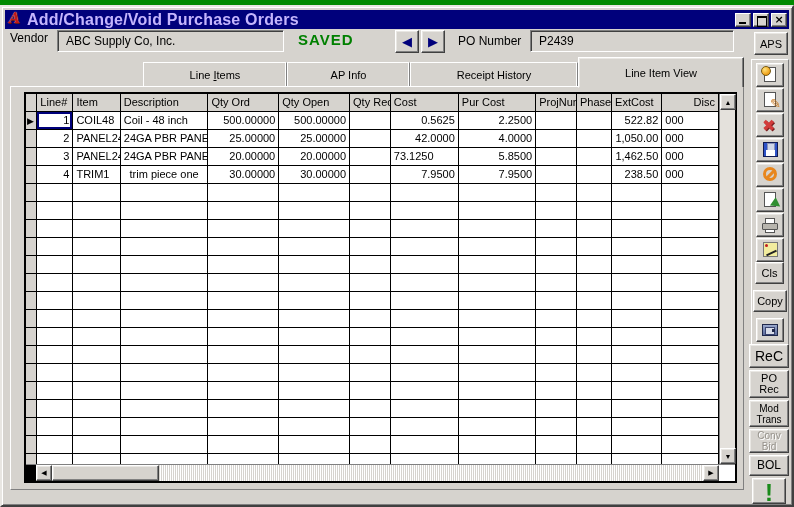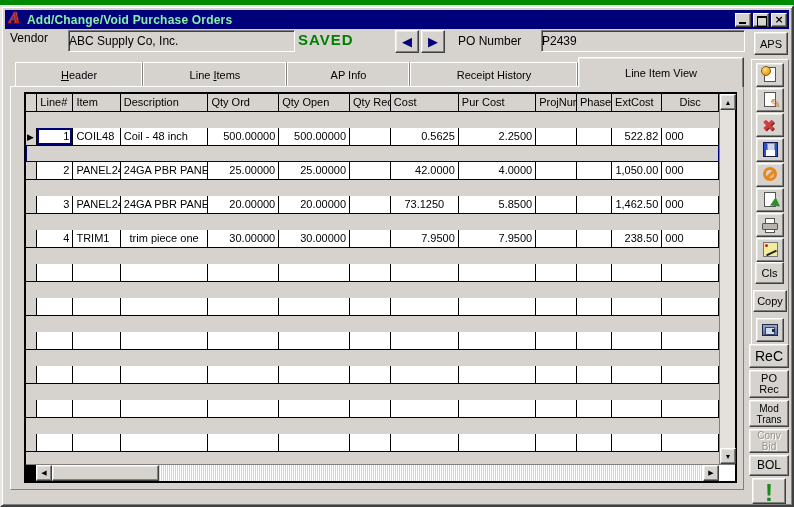--- a/index.html
+++ b/index.html
@@ -9,34 +9,34 @@
 
   .win { position:absolute; left:0; top:5px; width:794px; height:502px; background:#d6d3ce;
          border:2px solid; border-color:#e8e6e2 #404040 #404040 #e8e6e2;
          box-shadow: inset 1px 1px 0 #fff, inset -1px -1px 0 #808080; }
 
   .titlebar { position:absolute; left:3px; top:3px; right:3px; height:19px; background:#00007b;
               display:flex; align-items:center; padding:0 2px; }
   .title-icon { width:16px; height:15px; position:relative; margin:0 3px 0 1px; }
   .title-icon span { position:absolute; left:1px; top:-2px; font:italic bold 14px "DejaVu Serif",serif; color:#c01818;
                      text-shadow:0 0 1px #ffffff, 1px 1px 0 #5a0000; }
-  .title-text { color:#86efac; font-weight:bold; font-size:12px; letter-spacing:0.2px; flex:1; white-space:nowrap; overflow:hidden; }
+  .title-text { color:#c4b5fd; font-weight:bold; font-size:16px; letter-spacing:0.2px; flex:1; white-space:nowrap; overflow:hidden; }
   .winbtns { display:flex; gap:2px; }
   .wb { width:16px; height:14px; background:#d6d3ce; border:1px solid; border-color:#fff #404040 #404040 #fff;
         box-shadow:inset -1px -1px 0 #808080; position:relative; font:bold 11px "DejaVu Sans",sans-serif;
         display:flex; align-items:center; justify-content:center; line-height:1; }
   .wb-min::after { content:""; position:absolute; left:3px; bottom:2px; width:7px; height:2px; background:#000; }
   .wb-max::after { content:""; position:absolute; left:3px; top:2px; width:8px; height:8px; border:1px solid #000; border-top-width:2px; }
 
   .btn3d { background:#d6d3ce; border:1px solid; border-color:#ffffff #404040 #404040 #ffffff;
            box-shadow: inset -1px -1px 0 #808080, inset 1px 1px 0 #e9e7e3;
            display:flex; align-items:center; justify-content:center; cursor:default; }
   .sunken-field { position:absolute; background:#d6d3ce; border:1px solid; border-color:#808080 #ffffff #ffffff #808080;
                   box-shadow: inset 1px 1px 0 #404040; font:12px "Liberation Sans","DejaVu Sans",sans-serif;
-                  padding:0 0; color:#000; outline:none;margin-left:11px; }
+                  padding:0 8px; color:#000; outline:none; }
 
   .lbl { position:absolute; font-size:12px; }
   .saved { position:absolute; left:298px; top:31px; font-weight:bold; font-size:15px; letter-spacing:1px; }
   .navbtn { position:absolute; width:24px; height:23px; font-size:12px; }
   .navbtn .tri { color:#00007b; font-size:13px; line-height:1; }
   .apsbtn { position:absolute; left:754px; top:32px; width:34px; height:23px; font-size:11px; }
 
   
   .tab { position:absolute; top:62px; height:25px; background:#d6d3ce; text-align:center;
          border:1px solid; border-color:#ffffff #808080 #d6d3ce #ffffff; box-shadow:inset -1px 0 0 #fff;
@@ -45,21 +45,21 @@
                 box-shadow:inset -1px 0 0 #808080, inset 1px 1px 0 #e9e7e3; z-index:5; font-size:11px; }
   .tab .u { text-decoration:underline; }
 
   .tabpage { position:absolute; left:10px; top:86px; width:734px; height:404px;
              border:1px solid; border-color:#ffffff #808080 #808080 #ffffff; background:#d6d3ce; }
 
   
   .grid-frame { position:absolute; left:24px; top:92px; width:713px; height:391px; border:2px solid #000; background:#d6d3ce; }
   .grid-top { display:flex; height:370px; }
   .cells-wrap { width:693px; height:370px; overflow:hidden; position:relative; background:#d6d3ce; }
-  .grow { display:flex; height:34px; }
+  .grow { display:flex; height:18px; }
   .gcell { border-right:1px solid #000; border-bottom:1px solid #000; padding:1px 3px 0 3px; height:18px;
            overflow:hidden; white-space:nowrap; font-size:11px; line-height:15px; }
   .ghead { background:#d6d3ce; font-weight:normal; text-align:left; }
   .grhdr { background:#d6d3ce; padding:0; position:relative; }
   .gdata { background:#fff; }
   .row-sel { box-shadow: inset 0 0 0 1px #00007b; }
   .cell-focus { box-shadow: inset 0 0 0 2px #00007b; }
   .rowptr { position:absolute; left:1px; top:2px; font-size:9px; color:#000; }
 
   
@@ -131,23 +131,20 @@
   <div class="btn3d navbtn" style="left:395px; top:30px;">
     <span class="tri">◀</span>
   </div>
   <div class="btn3d navbtn" style="left:421px; top:30px;">
     <span class="tri">▶</span>
   </div>
   <div class="lbl" style="left:458px; top:34px;">PO Number</div>
   <input class="sunken-field" style="left: 530px; top: 30px; width: 204px; height: 22px;" readonly="" value="P2439">
   <div class="btn3d apsbtn">APS</div>
 
-  <div class="tab" style="left:15px; width:128px;">
-    <span><span></span><span class="u">H</span><span>eader</span></span>
-  </div>
   <div class="tab" style="left:143px; width:144px;">
     <span><span>Line </span><span class="u">I</span><span>tems</span></span>
   </div>
   <div class="tab" style="left:287px; width:123px;">
     <span>AP Info</span>
   </div>
   <div class="tab tab-active" style="left:578px; width:166px;">
     <span>Line Item View</span>
   </div>
   <div class="tab" style="left:410px; width:168px;">
@@ -165,21 +162,21 @@
             <div class="gcell ghead" style="width: 50px; text-align: left;">Item</div>
             <div class="gcell ghead" style="width: 93px; text-align: left;">Description</div>
             <div class="gcell ghead" style="width: 75px; text-align: left;">Qty Ord</div>
             <div class="gcell ghead" style="width: 75px; text-align: left;">Qty Open</div>
             <div class="gcell ghead" style="width: 43px; text-align: left;">Qty Rec</div>
             <div class="gcell ghead" style="width: 72px; text-align: left;">Cost</div>
             <div class="gcell ghead" style="width: 82px; text-align: left;">Pur Cost</div>
             <div class="gcell ghead" style="width: 43px; text-align: left;">ProjNum</div>
             <div class="gcell ghead" style="width: 37px; text-align: left;">Phase</div>
             <div class="gcell ghead" style="width: 53px; text-align: left;">ExtCost</div>
-            <div class="gcell ghead" style="width: 60px; text-align: center;">Disc</div>
+            <div class="gcell ghead" style="width: 60px; text-align: right;">Disc</div>
           </div>
           <div class="grow row-sel">
             <div class="gcell grhdr" style="width: 12px;">
               <span class="rowptr">▶</span>
             </div>
             <div class="gcell gdata cell-focus" style="width: 38px; text-align: right;">1</div>
             <div class="gcell gdata" style="width: 50px; text-align: left;">COIL48</div>
             <div class="gcell gdata" style="width: 93px; text-align: left;">Coil - 48 inch</div>
             <div class="gcell gdata" style="width: 75px; text-align: right;">500.00000</div>
             <div class="gcell gdata" style="width: 75px; text-align: right;">500.00000</div>
@@ -207,21 +204,21 @@
             <div class="gcell gdata" style="width: 60px; text-align: left;">000</div>
           </div>
           <div class="grow">
             <div class="gcell grhdr" style="width: 12px;"></div>
             <div class="gcell gdata" style="width: 38px; text-align: right;">3</div>
             <div class="gcell gdata" style="width: 50px; text-align: left;">PANEL24</div>
             <div class="gcell gdata" style="width: 93px; text-align: left;">24GA PBR PANEL</div>
             <div class="gcell gdata" style="width: 75px; text-align: right;">20.00000</div>
             <div class="gcell gdata" style="width: 75px; text-align: right;">20.00000</div>
             <div class="gcell gdata" style="width: 43px; text-align: right;"></div>
-            <div class="gcell gdata" style="width: 72px; text-align: center;">73.1250</div>
+            <div class="gcell gdata" style="width: 72px; text-align: left;">73.1250</div>
             <div class="gcell gdata" style="width: 82px; text-align: right;">5.8500</div>
             <div class="gcell gdata" style="width: 43px; text-align: left;"></div>
             <div class="gcell gdata" style="width: 37px; text-align: left;"></div>
             <div class="gcell gdata" style="width: 53px; text-align: right;">1,462.50</div>
             <div class="gcell gdata" style="width: 60px; text-align: left;">000</div>
           </div>
           <div class="grow">
             <div class="gcell grhdr" style="width: 12px;"></div>
             <div class="gcell gdata" style="width: 38px; text-align: right;">4</div>
             <div class="gcell gdata" style="width: 50px; text-align: left;">TRIM1</div>

